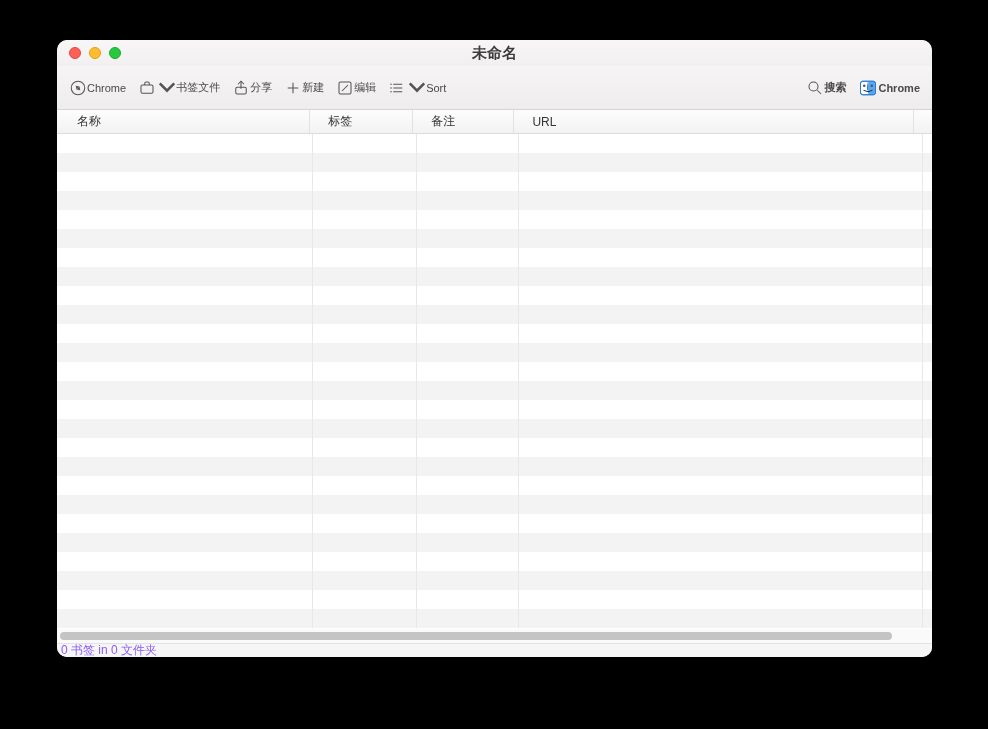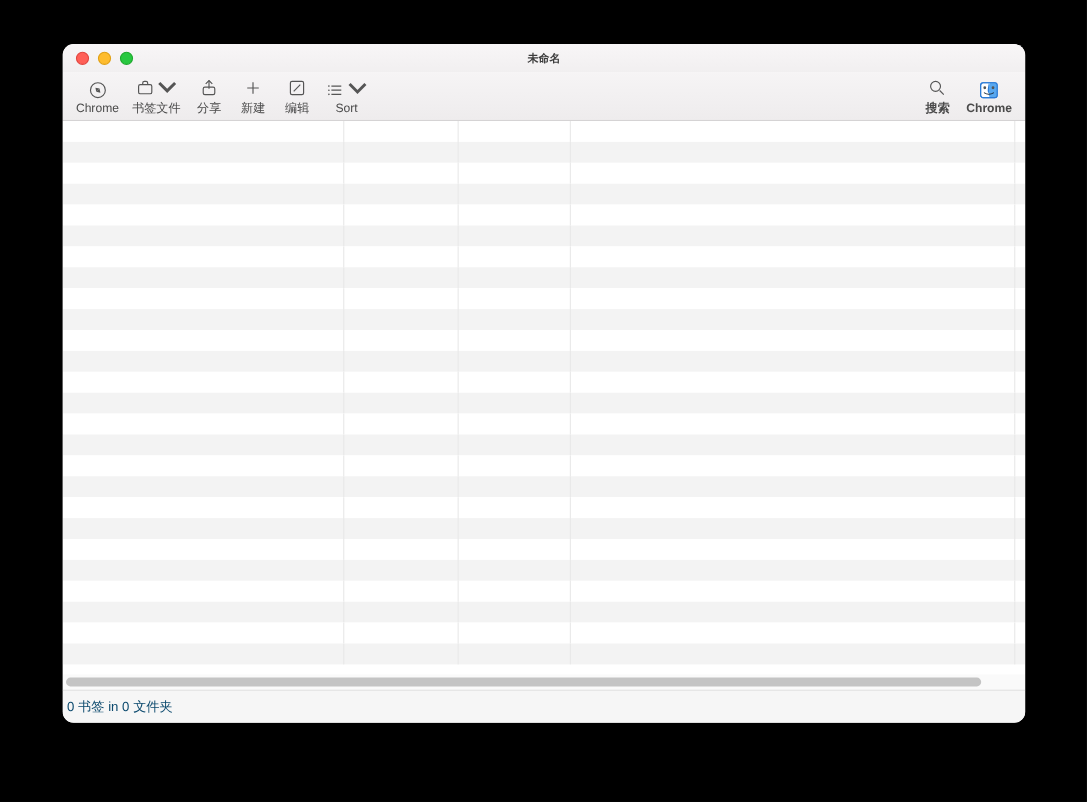--- a/index.html
+++ b/index.html
@@ -19,32 +19,32 @@
     background: linear-gradient(#f8f6f7, #f1eff0);
     display: flex; align-items: center;
     position: relative;
     border-top-left-radius: 10px; border-top-right-radius: 10px;
   }
   .traffic { display: flex; gap: 8px; margin-left: 12px; }
   .dot { width: 12px; height: 12px; border-radius: 50%; }
   .dot.red { background: #ff5f57; border: 0.5px solid #e24640; }
   .dot.yellow { background: #febc2e; border: 0.5px solid #e1a116; }
   .dot.green { background: #28c840; border: 0.5px solid #1fa92e; }
-  .title { position: absolute; left: 0; right: 0; text-align: center; font-size: 10px; font-weight: 600; color: #3c3c3c; pointer-events: none; }
+  .title { position: absolute; left: 0; right: 0; text-align: center; font-size: 15px; font-weight: 600; color: #3c3c3c; pointer-events: none; }
   .toolbar {
     height: 44px;
     background: linear-gradient(#f6f4f5, #eeeced);
     border-bottom: 1px solid #d5d3d4;
     display: flex; align-items: center;
     padding: 0 6px;
   }
   .tool-group-left { display: flex; gap: 0; }
   .tool-group-right { margin-left: auto; display: flex; gap: 0; font-weight: bold; }
   .tool-btn {
-    display: flex; flex-direction: column; align-items: center; justify-content: center;
+    display: flex; flex-direction: row; align-items: center; justify-content: center;
     width: auto; min-width: 40px;
     padding: 0 6px;
     height: 44px;
     font-size: 11px; color: #4a4a4a;
     cursor: default;
   }
   .tool-btn .icon { height: 22px; display: flex; align-items: center; justify-content: center; color: #555; }
   .tool-btn .icon svg { width: 18px; height: 18px; stroke: #555; fill: none; stroke-width: 1.4; }
   .tool-btn.with-chevron .icon { flex-direction: row; gap: 2px; }
   .chev svg { width: 8px; height: 8px; }
@@ -76,24 +76,24 @@
   .c1 { width: 256px; } .c2 { width: 104px; } .c3 { width: 102px; } .c4 { width: 404px; } .c5 { flex:1; border-right:none; }
   .hscroll {
     height: 14px;
     background: #fafafa;
     display: flex; align-items: center;
     padding: 0 3px;
     border-top: 0px solid #e8e8e8;
   }
   .hscroll .thumb { height: 8px; border-radius: 4px; background: #c4c4c4; width: 832px; }
   .statusbar {
-    height: 30px;
+    height: 14px;
     background: #f6f6f6;
     border-top: 1px solid #e2e2e2;
-    font-size: 12px; color: #0c4a6e;
+    font-size: 12px; color: #8b5cf6;
     display: flex; align-items: center;
     padding-left: 4px;
   }
   .finder-icon { width: 20px; height: 20px; display:flex; align-items:center; justify-content:center; }
 </style>
 </head>
 <body>
 
 <div class="window">
   <div class="titlebar">
@@ -199,20 +199,27 @@
             <circle cx="7" cy="9" r="1" fill="#1a2a3a"></circle>
               <circle cx="17" cy="9" r="1" fill="#1a2a3a"></circle>
             <path d="M6 15 q6 4 12 0" stroke="#1a2a3a" fill="none" stroke-width="1.3"></path>
           </svg>
         </span>
         <span>Chrome</span>
       </div>
     </div>
   </div>
 
+  <div class="table-header">
+    <div class="th th1">名称</div>
+    <div class="th th2">标签</div>
+    <div class="th th3">备注</div>
+    <div class="th th4">URL</div>
+    <div class="th th5"></div>
+  </div>
 
   <div class="table-body">
     <div class="rows" id="rows">
         <div class="row">
           <div class="cell c1"></div>
           <div class="cell c2"></div>
           <div class="cell c3"></div>
           <div class="cell c4"></div>
           <div class="cell c5"></div>
         </div>

